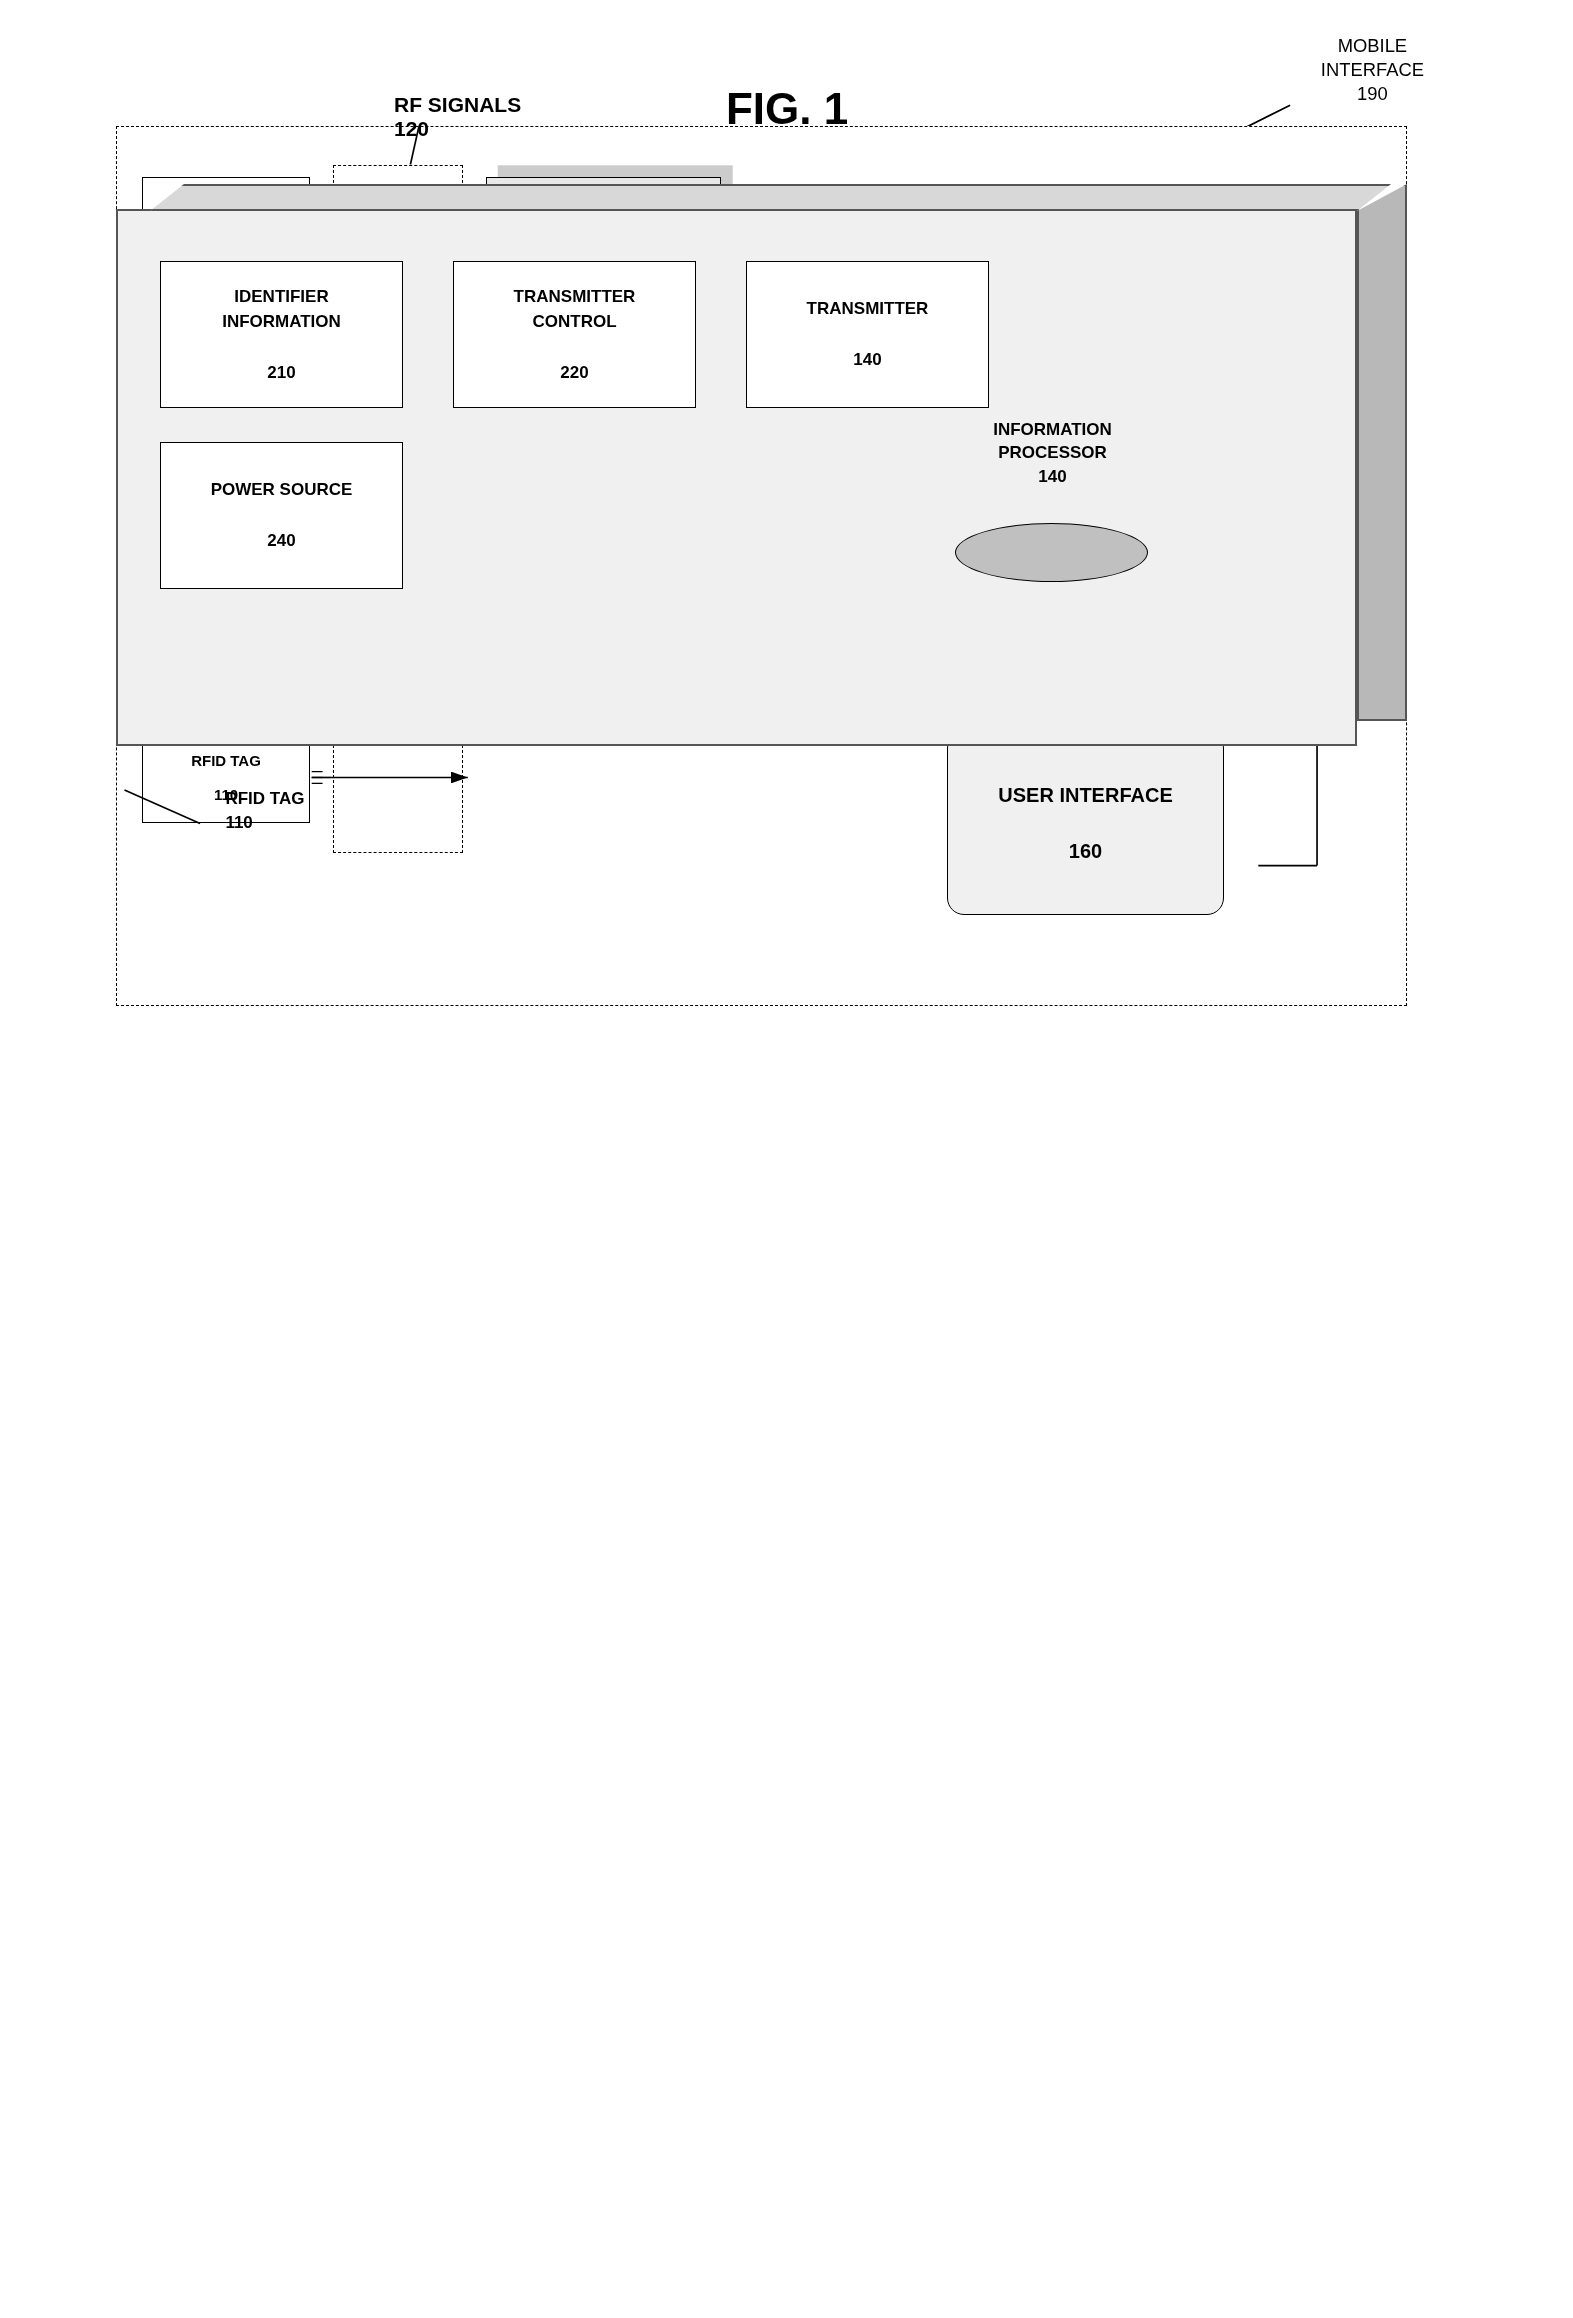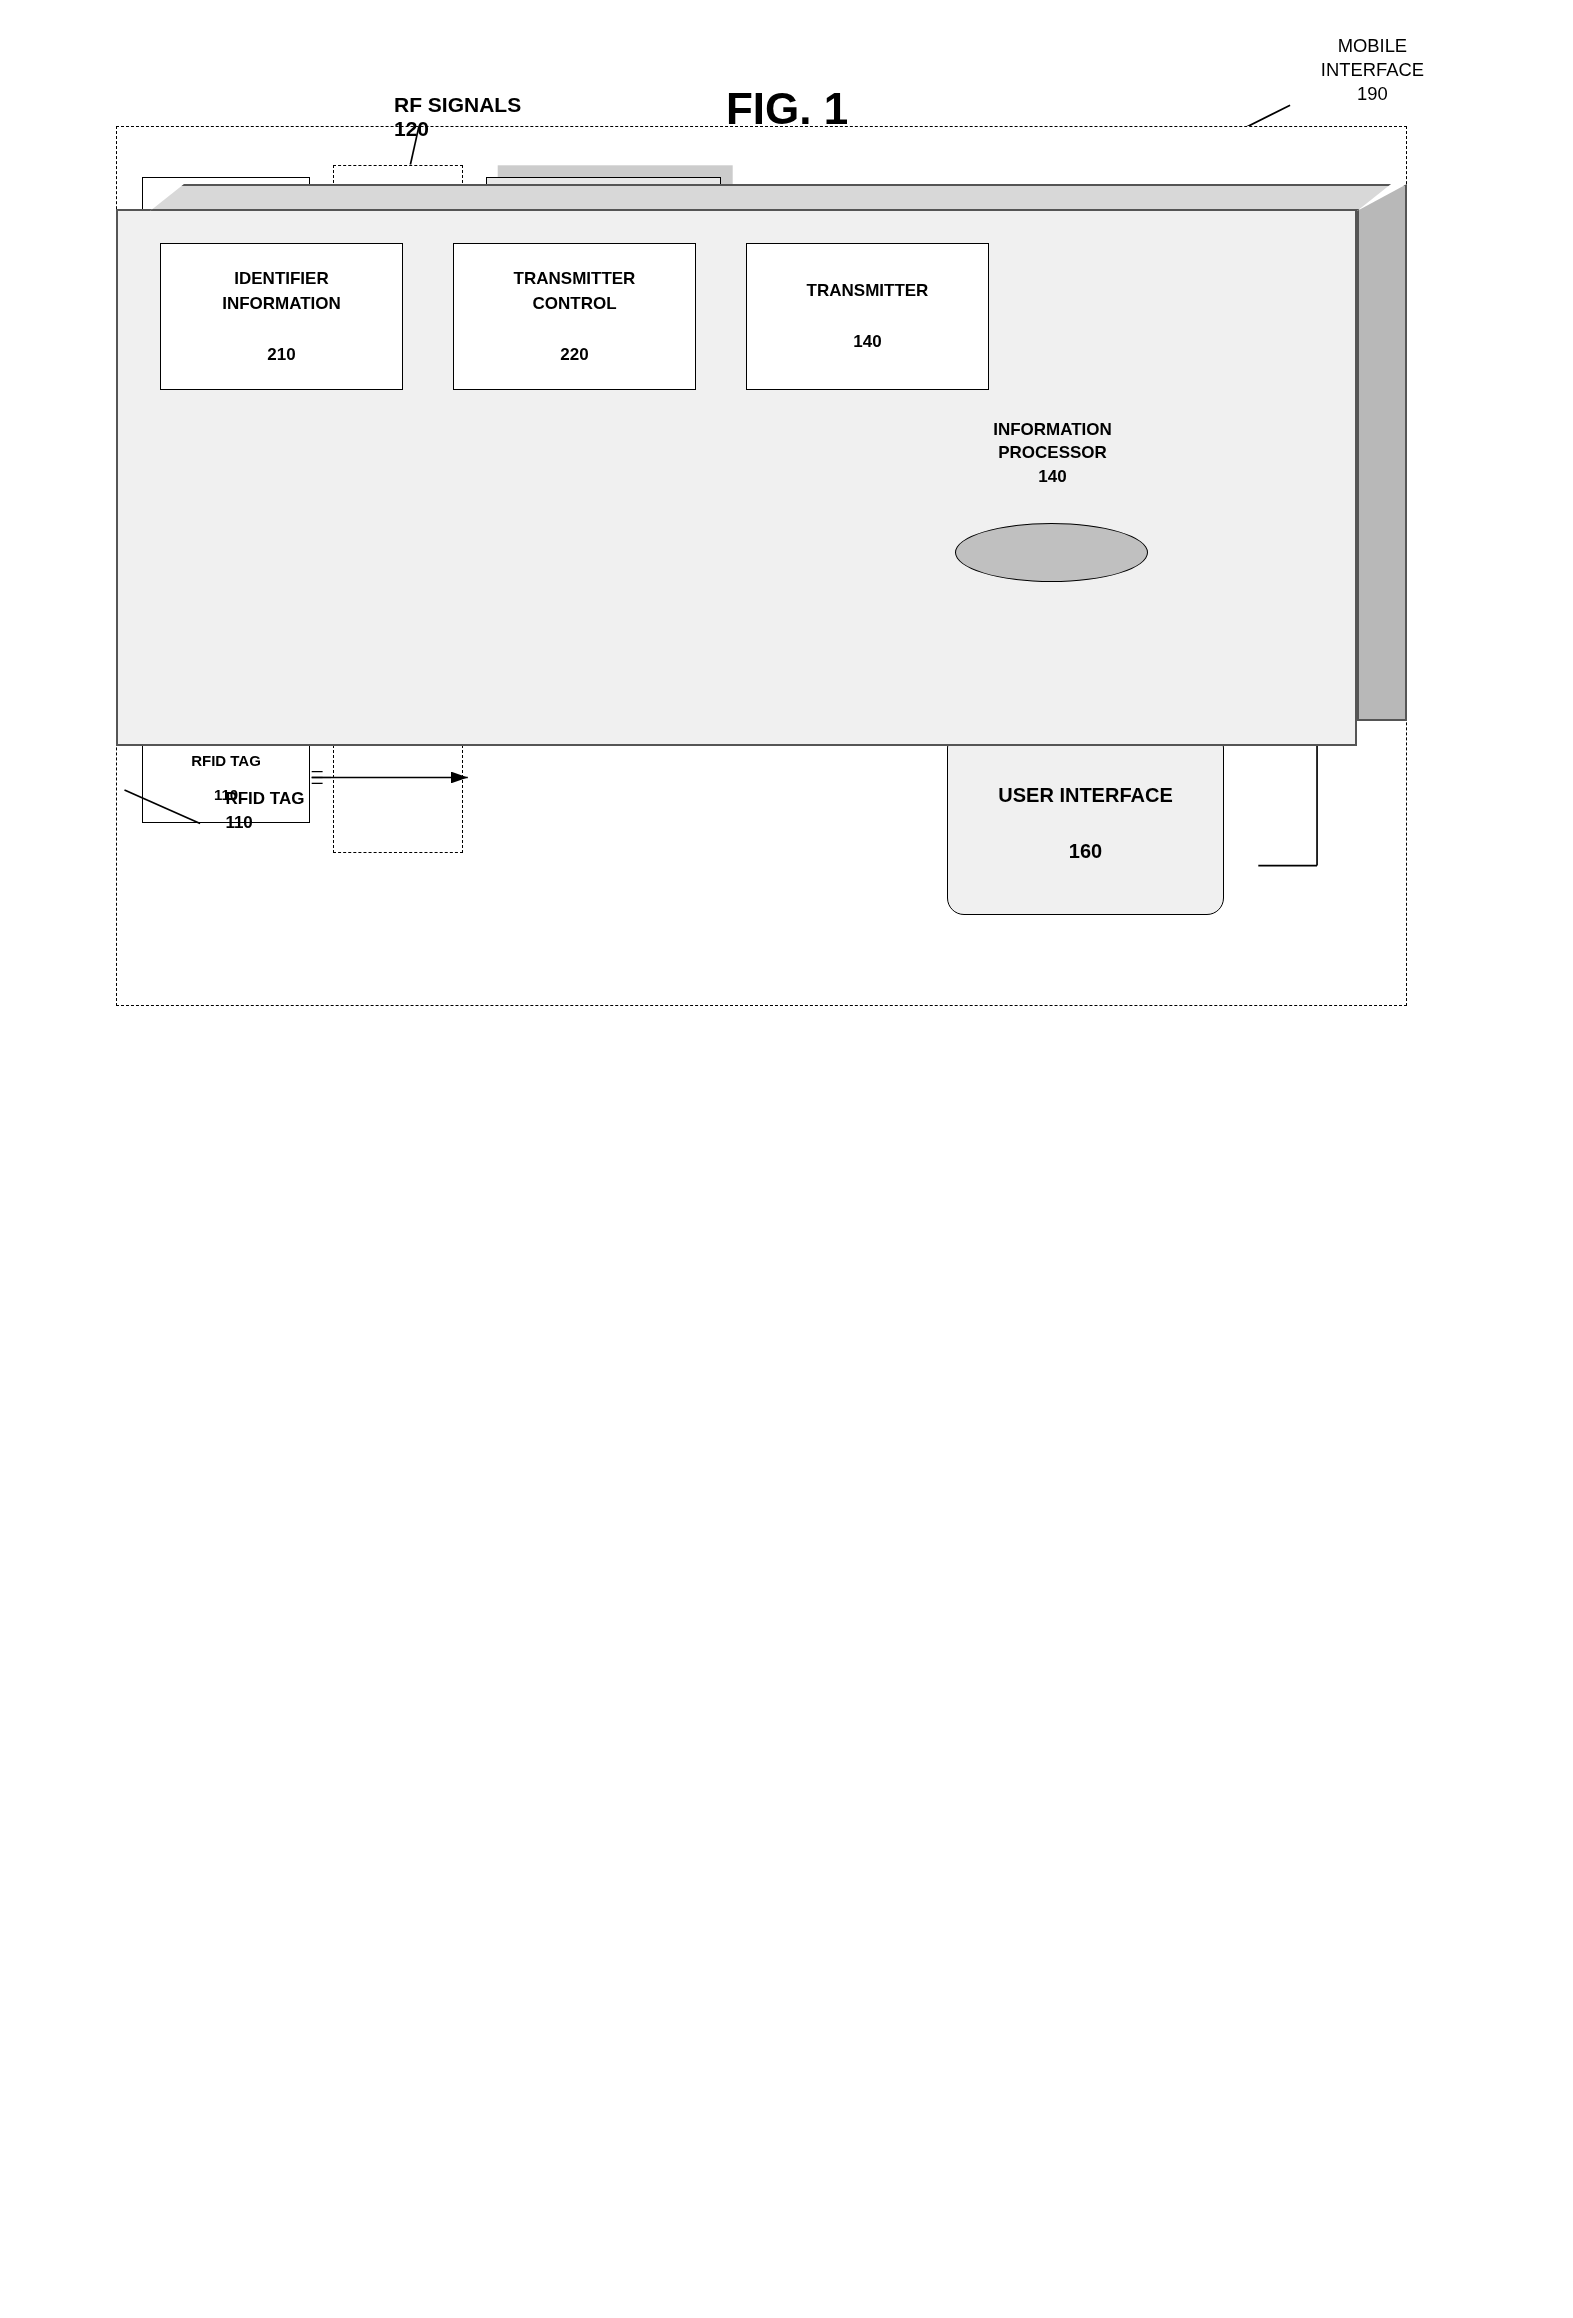--- a/index.html
+++ b/index.html
@@ -189,21 +189,21 @@
 <div class="fig-caption">
   <span>FIG. 1</span>
 </div>
 
 <div class="fig2-container">
 
   <div style="position:relative; width:1291px; height:570px; margin-bottom:50px;">
 
     <div style="position:absolute; top:25px; left:0; width:1241px; height:537px; background:#f0f0f0; border:2.5px solid #555;">
 
-      <div style="padding:32px 42px;">
+      <div style="padding:50px 42px;">
 
         <div style="display:flex; gap:50px; margin-bottom:34px;">
 
           <div style="width:243px; height:147px; border:1.7px solid #000; background:#fff; display:flex; flex-direction:column; align-items:center; justify-content:center; font-size:17px; font-weight:bold; text-align:center; line-height:1.5;">
             <span style="white-space:pre-line;">IDENTIFIER
 INFORMATION</span>
               <br>
             <span>210</span>
           </div>
 
@@ -214,20 +214,28 @@
             <span>220</span>
           </div>
 
           <div style="width:243px; height:147px; border:1.7px solid #000; background:#fff; display:flex; flex-direction:column; align-items:center; justify-content:center; font-size:17px; font-weight:bold; text-align:center; line-height:1.5;">
             <span>TRANSMITTER</span>
               <br>
             <span>140</span>
           </div>
         </div>
 
+        <div style="display:flex; gap:50px;">
+
+          <div style="width:243px; height:147px; border:1.7px solid #000; background:#fff; display:flex; flex-direction:column; align-items:center; justify-content:center; font-size:17px; font-weight:bold; text-align:center; line-height:1.5;">
+            <span>POWER SOURCE</span>
+              <br>
+            <span>240</span>
+          </div>
+        </div>
       </div>
     </div>
 
     <div style="position:absolute; top:0; left:34px; width:1241px; height:27px; background:#d8d8d8; border:2.5px solid #555; clip-path:polygon(0 100%, 34px 0, calc(100%) 0, calc(100% - 34px) 100%);"></div>
 
     <div style="position:absolute; top:0; right:0; width:50px; height:537px; background:#b8b8b8; border:2.5px solid #555; clip-path:polygon(0 27px, 50px 0, 50px 100%, 0 100%);"></div>
   </div>
 
   <div style="display:flex; align-items:center; gap:8.4px; margin-top:-17px;">
 

